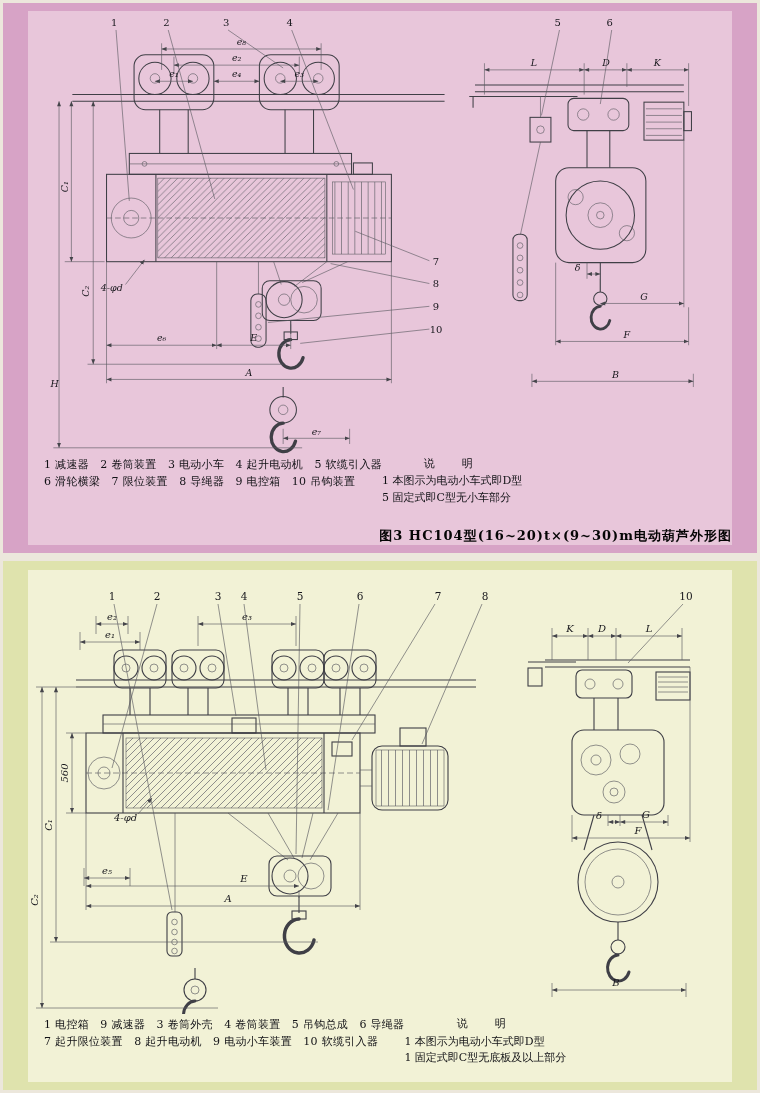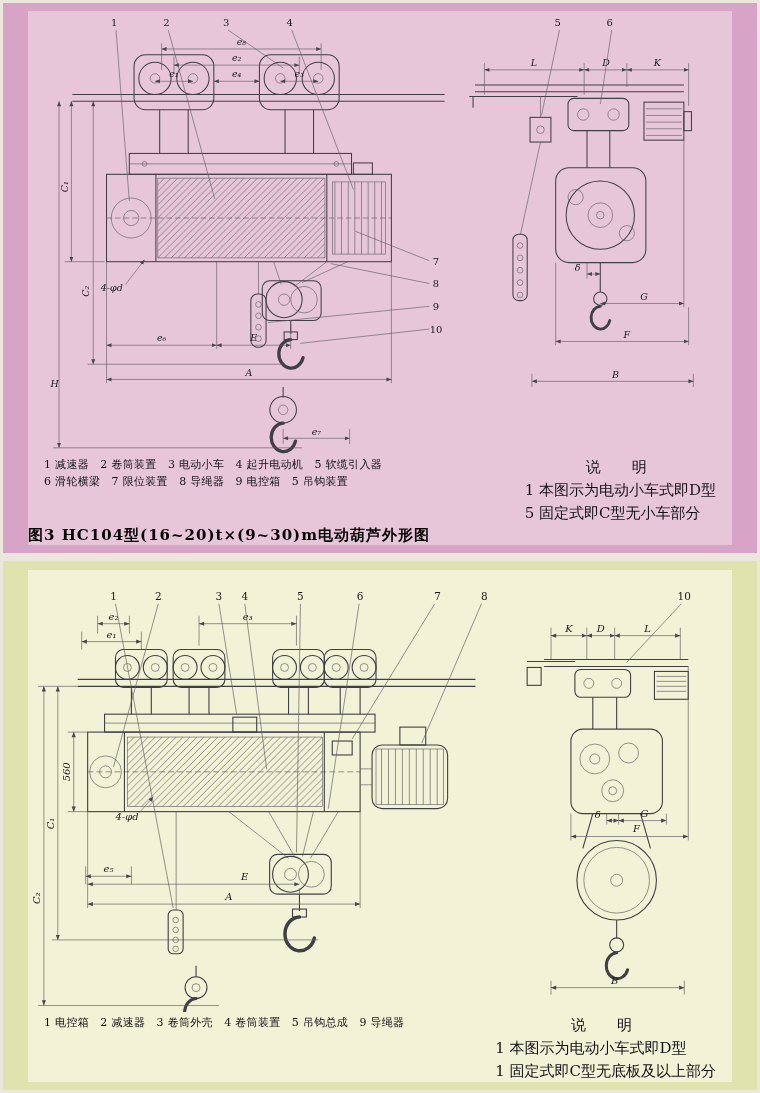--- a/index.html
+++ b/index.html
@@ -11,25 +11,25 @@
   .inner-pink{left:25px;top:8px;width:704px;height:534px;background:#e8c6da}
   .inner-yellow{left:25px;top:9px;width:704px;height:512px;background:#f2f2d6}
   svg{display:block}
   .ol{fill:none;stroke:#3f3f46;stroke-width:1.1}
   .th{fill:none;stroke:#5a5a60;stroke-width:0.65}
   .dim{fill:none;stroke:#5a5a60;stroke-width:0.65}
   .hook{fill:none;stroke:#3f3f46;stroke-width:3.5;stroke-linecap:round}
   .hook2{fill:none;stroke:#3f3f46;stroke-width:3;stroke-linecap:round}
   text.d{font-family:"DejaVu Serif",serif;font-size:10px;font-style:italic;fill:#17171c}
   text.n{font-family:"DejaVu Serif",serif;font-size:10.5px;fill:#17171c}
-  .legendrow{display:flex;justify-content:space-between;align-items:flex-start;padding:0 16px;margin-top:2px}
+  .legendrow{display:flex;align-items:flex-start;padding:0 16px;margin-top:2px}
   .legend{font-size:11px;color:#121216;line-height:1.55;letter-spacing:.3px}
-  .notes{font-size:15px;color:#121216;line-height:1.5}
+  .notes{font-size:11px;color:#121216;line-height:1.5}
   .notes-title{text-align:center;letter-spacing:8px;margin-bottom:1px}
-  .caption{text-align:left;font-size:15px;font-weight:bold;color:#050505;letter-spacing:1px;margin-top:2px}
+  .caption{text-align:right;font-size:13px;font-weight:bold;color:#050505;letter-spacing:1px;margin-top:21px}
 </style>
 </head>
 <body>
 
 <div class="page">
 
   <section class="panel panel-pink">
     <div class="inner inner-pink">
 
       <svg width="704" height="466" viewBox="0 0 704 466">
@@ -299,21 +299,21 @@
           <text x="411" y="267" text-anchor="middle" class="n">7</text>
           <text x="411" y="291" text-anchor="middle" class="n">8</text>
           <text x="411" y="315" text-anchor="middle" class="n">9</text>
           <text x="411" y="339" text-anchor="middle" class="n">10</text>
         </g>
       </svg>
 
       <div class="legendrow">
         <div class="legend">
           <div>1 减速器　2 卷筒装置　3 电动小车　4 起升电动机　5 软缆引入器</div>
-          <div>6 滑轮横梁　7 限位装置　8 导绳器　9 电控箱　5 吊钩装置</div>
+          <div>6 滑轮横梁　7 限位装置　8 导绳器　9 电控箱　10 吊钩装置</div>
         </div>
         <div class="notes">
           <div class="notes-title">说　明</div>
           <div>1 本图示为电动小车式即D型</div>
           <div>5 固定式即C型无小车部分</div>
         </div>
       </div>
       <div class="caption">图3  HC104型(16~20)t×(9~30)m电动葫芦外形图</div>
     </div>
   </section>
@@ -594,21 +594,22 @@
           <text x="272" y="30" text-anchor="middle" class="n">5</text>
           <text x="332" y="30" text-anchor="middle" class="n">6</text>
           <text x="410" y="30" text-anchor="middle" class="n">7</text>
           <text x="457" y="30" text-anchor="middle" class="n">8</text>
           <text x="658" y="30" text-anchor="middle" class="n">10</text>
         </g>
       </svg>
 
       <div class="legendrow">
         <div class="legend">
-          <div>1 电控箱　2 减速器　3 卷筒外壳　4 卷筒装置　5 吊钩总成　9 导绳器</div>
+          <div>1 电控箱　9 减速器　3 卷筒外壳　4 卷筒装置　5 吊钩总成　6 导绳器</div>
+          <div>7 起升限位装置　8 起升电动机　9 电动小车装置　10 软缆引入器</div>
         </div>
         <div class="notes">
           <div class="notes-title">说　明</div>
           <div>1 本图示为电动小车式即D型</div>
           <div>1 固定式即C型无底板及以上部分</div>
         </div>
       </div>
     </div>
   </section>
 

